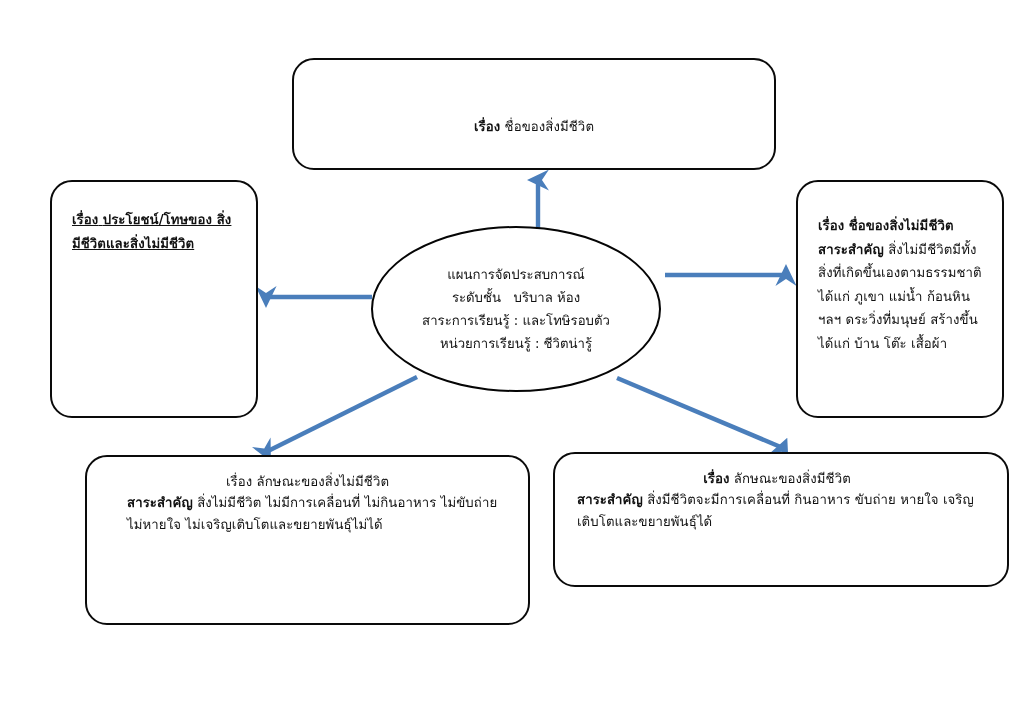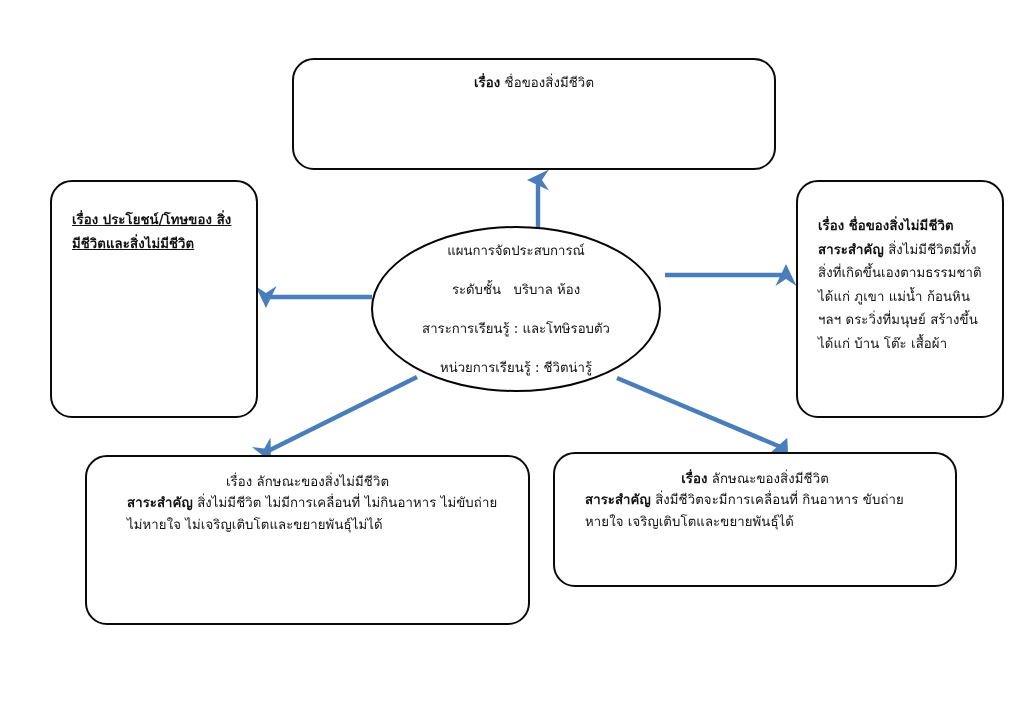--- a/index.html
+++ b/index.html
@@ -55,33 +55,33 @@
     text-align: center;
     z-index: 3;
   }
   .lbl {
     font-weight: bold;
   }
   .para {
     margin: 0;
   }
   .center-line {
-    margin: 8px;
+    margin: 0;
     white-space: pre;
   }
 
   
   #box-top {
     left: 292px;
     top: 58px;
     width: 484px;
     height: 112px;
     padding-top: 12px;
   }
-  #box-top .line1 { text-align: center; }
+  #box-top .line1 { text-align: center; margin-top: 44px; }
   #box-top .line2 { text-align: left; padding-left: 42px; text-indent: 0; }
 
   #box-left {
     left: 50px;
     top: 180px;
     width: 208px;
     height: 238px;
     padding: 26px 16px 10px 20px;
     line-height: 1.78;
     text-decoration: underline;
@@ -102,23 +102,23 @@
     width: 445px;
     height: 170px;
     padding: 14px 18px 10px 18px;
   }
   #box-bottom-left .line1 { text-align: center; }
   #box-bottom-left .line2 { padding-left: 22px; }
 
   #box-bottom-right {
     left: 553px;
     top: 452px;
-    width: 404px;
+    width: 456px;
     height: 135px;
-    padding: 14px 16px 10px 16px;
+    padding: 14px 16px 10px 8px;
   }
   #box-bottom-right .line1 { text-align: center; }
   #box-bottom-right .line2 { padding-left: 14px; }
 
   #ellipse-center {
     left: 371px;
     top: 226px;
     width: 290px;
     height: 166px;
   }

